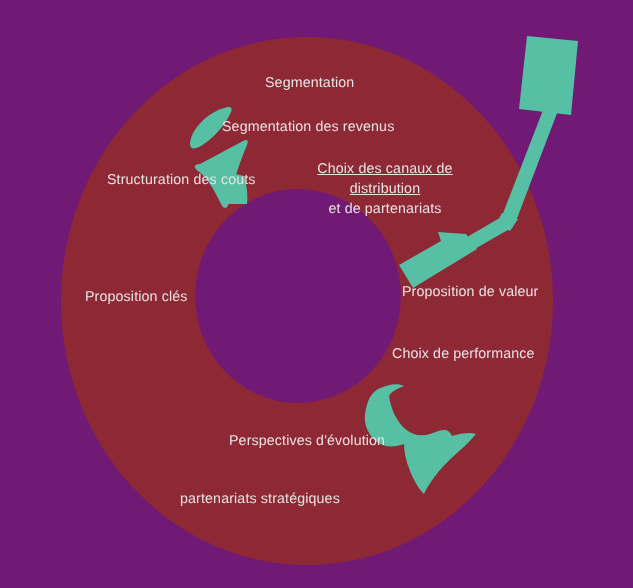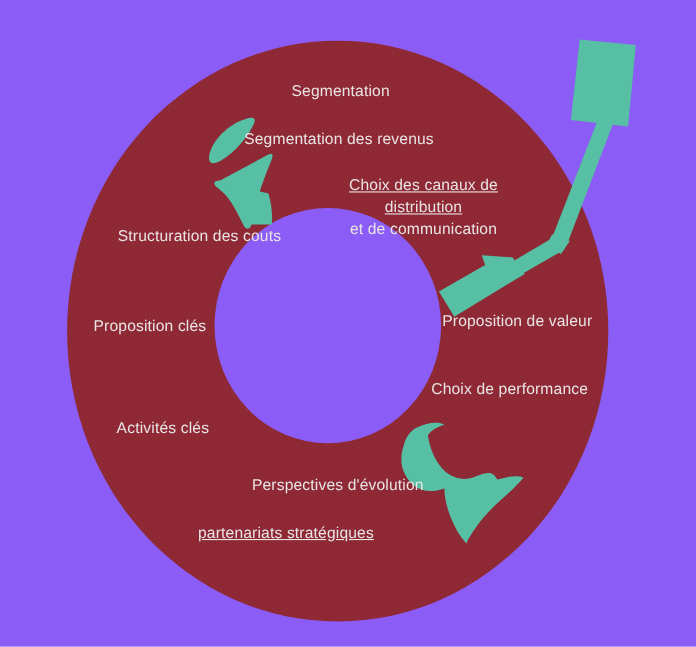--- a/index.html
+++ b/index.html
@@ -12,21 +12,21 @@
     width: 633px;
     height: 588px;
     font-family: "Liberation Sans", sans-serif;
     overflow: hidden;
     position: relative;
   }
   #canvas-root {
     position: relative;
     width: 633px;
     height: 588px;
-    background: #8b5cf6;
+    background: #701a75;
   }
   svg.diagram {
     position: absolute;
     left: 0;
     top: 0;
     width: 633px;
     height: 588px;
     display: block;
   }
   .label {
@@ -42,28 +42,28 @@
     pointer-events: none;
   }
   .label.two-line {
     white-space: normal;
     text-align: center;
     line-height: 20px;
   }
   
   #lbl-segmentation        { left: 265px; top: 74px; }
   #lbl-revenus             { left: 222px; top: 118px; }
-  #lbl-couts               { left: 107px; top: 171px; margin-top: 35px; }
+  #lbl-couts               { left: 107px; top: 171px; }
   #lbl-canaux              { left: 292px; top: 159px; width: 186px; }
   #lbl-proposition         { left: 402px; top: 283px; text-align: center; }
   #lbl-mesure             { left: 392px; top: 345px; }
   #lbl-ressources          { left: 85px;  top: 288px; }
   #lbl-activites           { left: 106px; top: 381px; }
   #lbl-perspectives        { left: 229px; top: 432px; }
-  #lbl-partenariats        { left: 180px; top: 476px; text-decoration: underline; }
+  #lbl-partenariats        { left: 180px; top: 490px; }
 </style>
 </head>
 <body>
 
 <div id="canvas-root">
 
   <svg class="diagram" viewBox="0 0 633 588" xmlns="http://www.w3.org/2000/svg">
     <defs>
       <pattern id="dotTexture" width="4" height="4" patternUnits="userSpaceOnUse">
         <rect width="4" height="4" fill="#8d2733"></rect>
@@ -151,28 +151,27 @@
   </svg>
 
   <div class="label" id="lbl-segmentation">Segmentation</div>
 
   <div class="label" id="lbl-revenus">Segmentation des revenus</div>
 
   <div class="label" id="lbl-couts">Structuration des couts</div>
 
   <div class="label two-line" id="lbl-canaux">
     <span style="display: block; text-decoration: underline;">Choix des canaux de distribution</span>
-    <span style="display: block;">et de communication</span>
+    <span style="display: block;">et de partenariats</span>
   </div>
 
   <div class="label" id="lbl-proposition">Proposition de valeur</div>
 
   <div class="label" id="lbl-mesure">Choix de performance</div>
 
   <div class="label" id="lbl-ressources">Proposition clés</div>
 
-  <div class="label" id="lbl-activites">Activités clés</div>
 
   <div class="label" id="lbl-perspectives">Perspectives d'évolution</div>
 
   <div class="label" id="lbl-partenariats">partenariats stratégiques</div>
 
 </div>
 
 </body></html>

